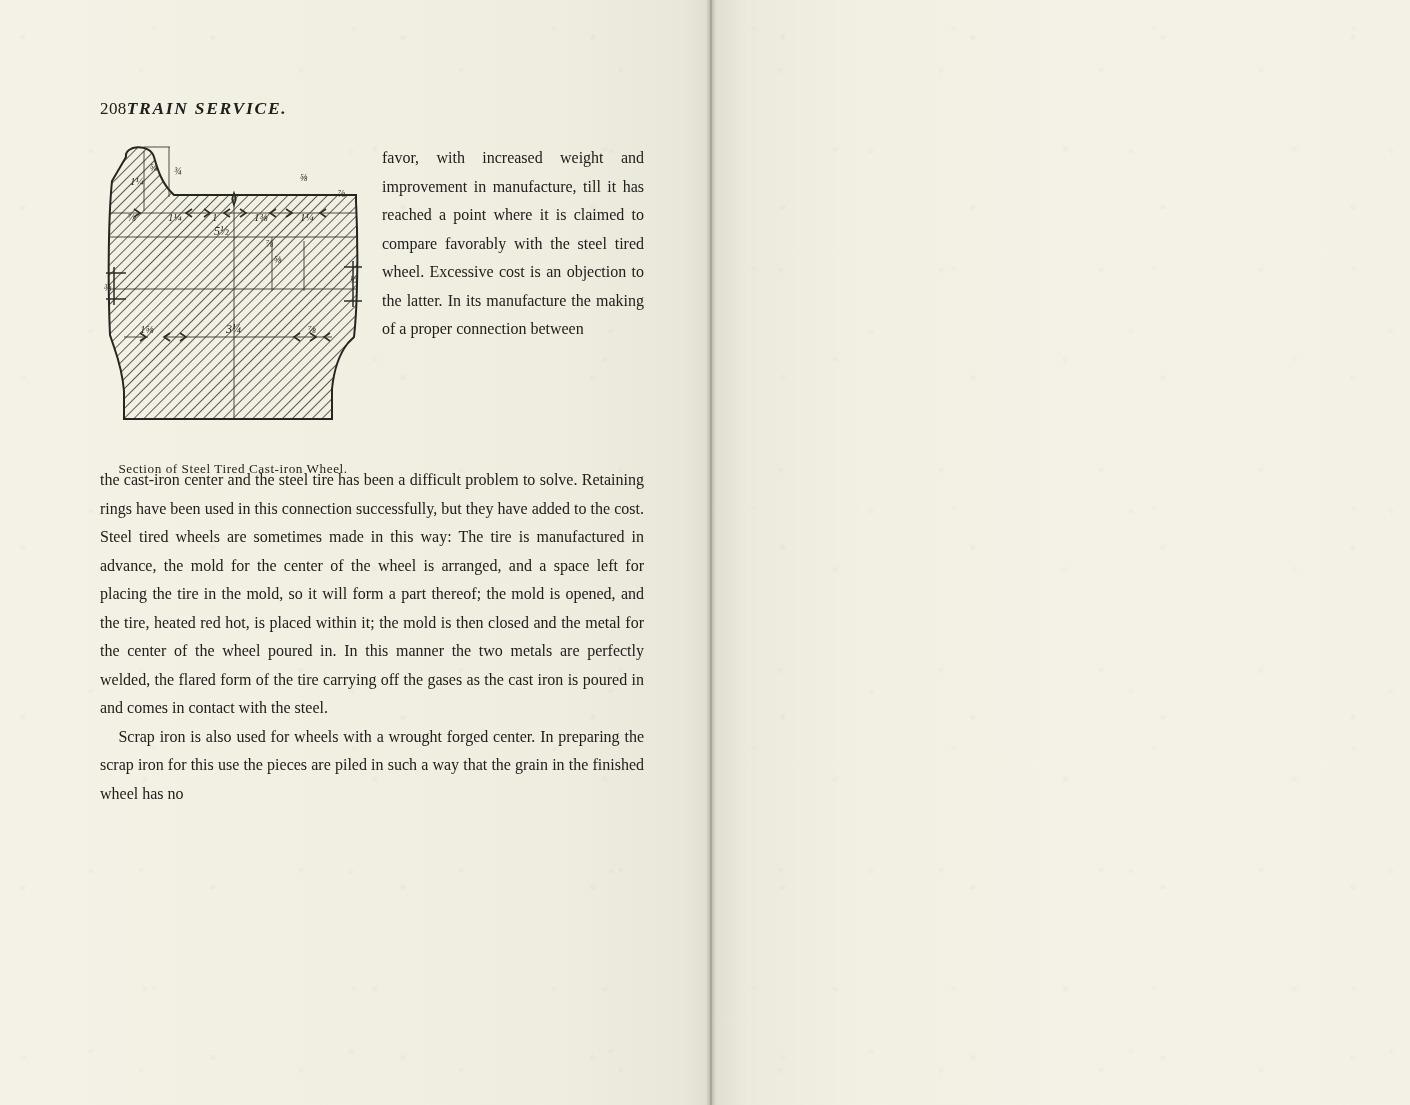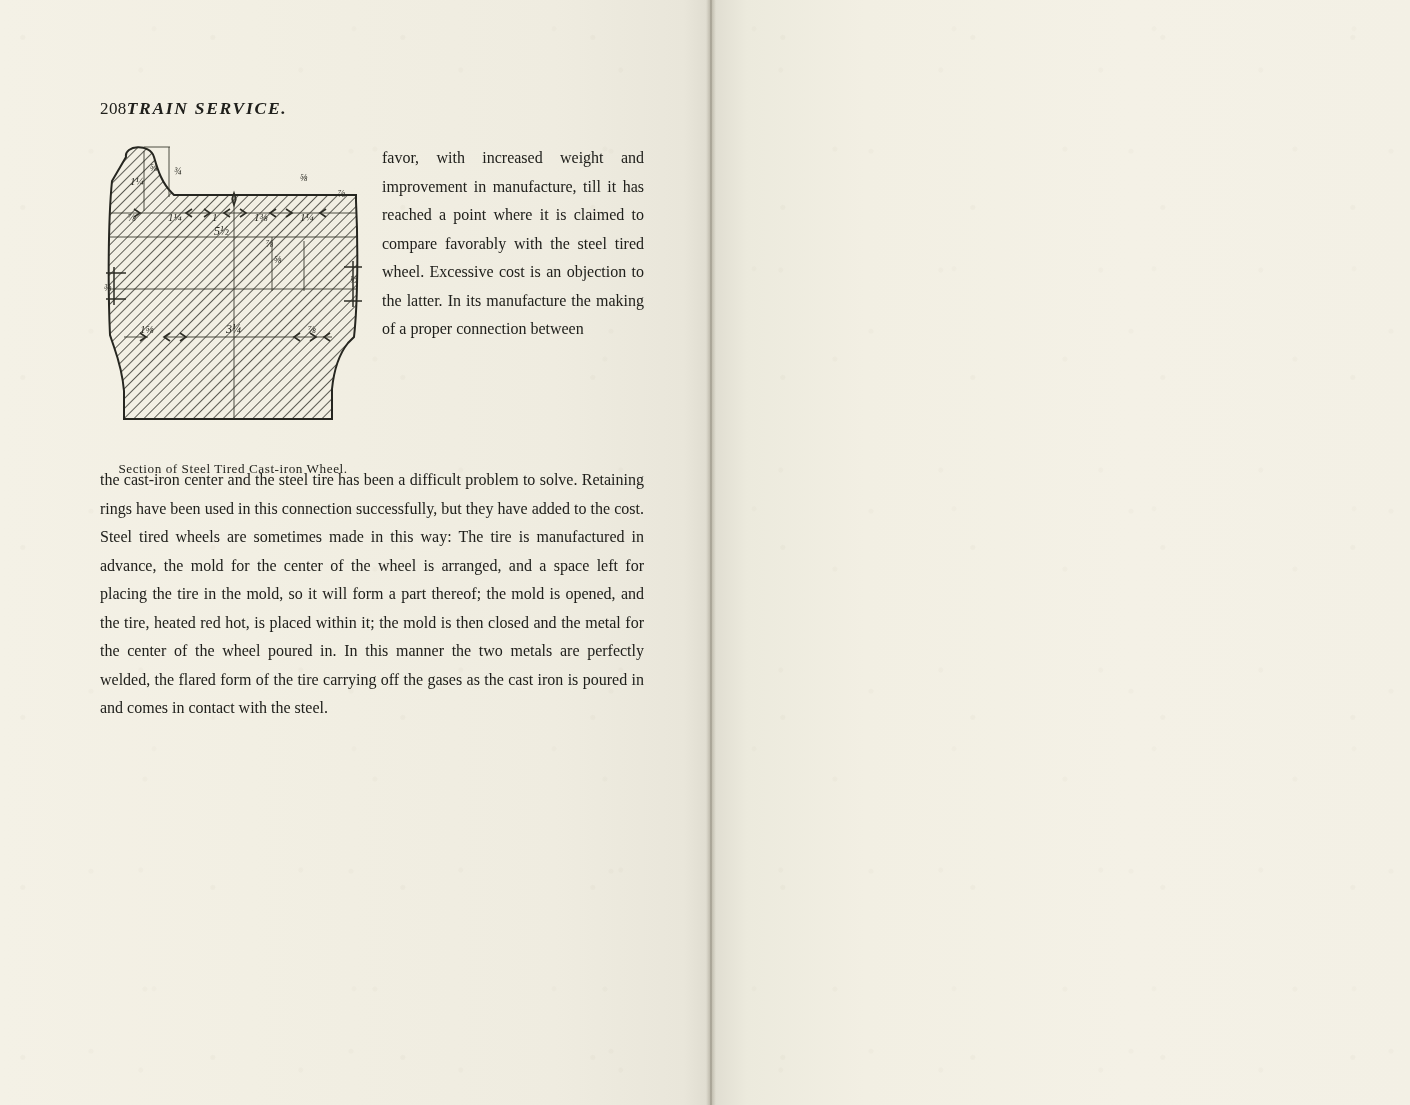--- a/index.html
+++ b/index.html
@@ -244,20 +244,21 @@
     </div>
 
     <div class="fig-caption cap-left">Section of Steel Tired Cast-iron Wheel.</div>
 
     <div class="body col-narrow-left">
       <p>favor, with increased weight and improvement in manufacture, till it has reached a point where it is claimed to compare favorably with the steel tired wheel. Excessive cost is an objection to the latter. In its manufacture the making of a proper connection between</p>
     </div>
 
     <div class="body full-left">
       <p>the cast-iron center and the steel tire has been a difficult problem to solve. Retaining rings have been used in this connection successfully, but they have added to the cost. Steel tired wheels are sometimes made in this way: The tire is manufactured in advance, the mold for the center of the wheel is arranged, and a space left for placing the tire in the mold, so it will form a part thereof; the mold is opened, and the tire, heated red hot, is placed within it; the mold is then closed and the metal for the center of the wheel poured in. In this manner the two metals are perfectly welded, the flared form of the tire carrying off the gases as the cast iron is poured in and comes in contact with the steel.</p>
+      <p class="indent">Scrap iron is also used for wheels with a wrought forged center. In preparing the scrap iron for this use the pieces are piled in such a way that the grain in the finished wheel has no</p>
     </div>
   </div>
 
   <div class="page page-right">
 
     
 
     
 
     

